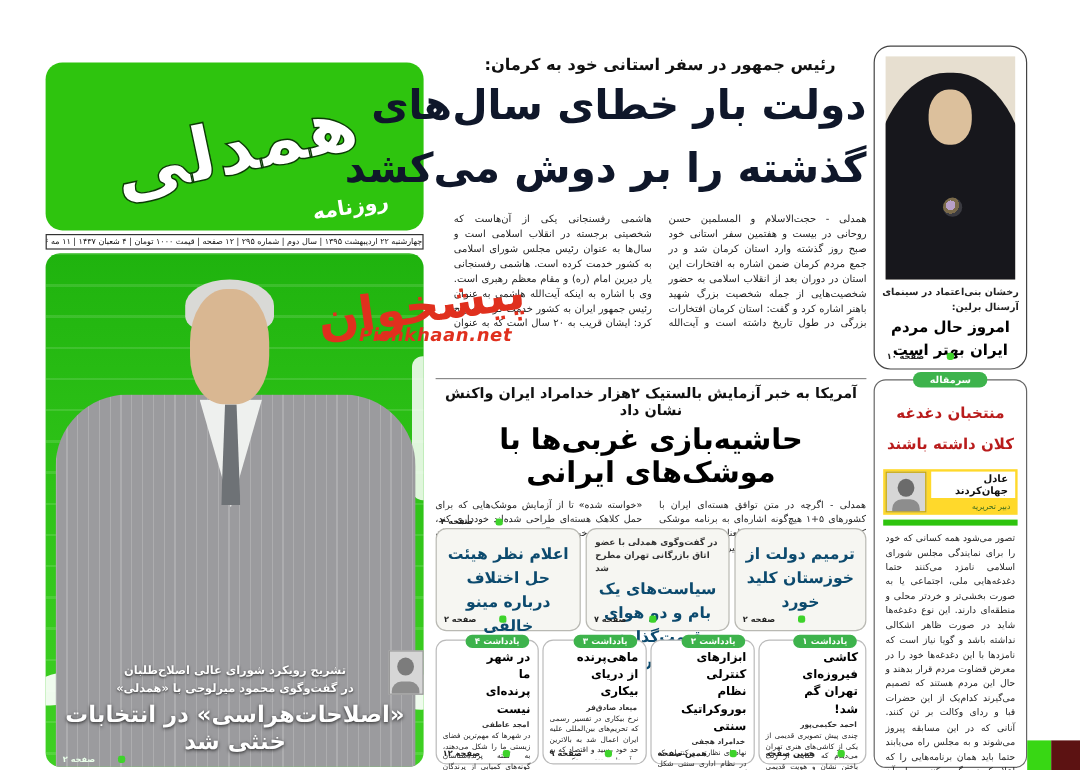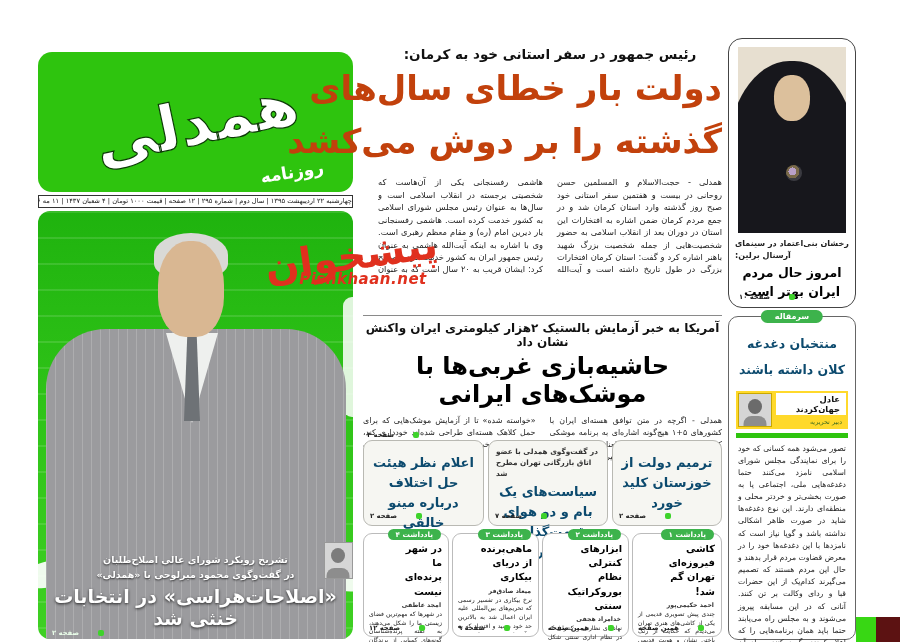--- a/index.html
+++ b/index.html
@@ -37,21 +37,21 @@
   .lead-marker{position:absolute;left:14px;bottom:2px;}
 
   
   .watermark{left:288px;top:234px;width:150px;text-align:center;z-index:30;color:#e0301e;pointer-events:none;}
   .wm-fa{font-size:40px;font-weight:bold;transform:rotate(-8deg);line-height:1;}
   .wm-en{font-size:15px;font-weight:bold;font-style:italic;margin-top:-4px;letter-spacing:.5px;direction:ltr;}
 
   
   .main-article{left:378px;top:46px;width:344px;}
   .ma-kicker{font-size:13.5px;font-weight:bold;text-align:center;color:#111;}
-  .ma-line{font-size:34px;font-weight:900;text-align:center;color:#c2410c;line-height:1.55;white-space:nowrap;}
+  .ma-line{font-size:34px;font-weight:900;text-align:center;color:#0f172a;line-height:1.55;white-space:nowrap;}
   .ma-body{margin-top:9px;column-count:2;column-gap:14px;font-size:8.3px;line-height:1.5;
            text-align:justify;height:110px;overflow:hidden;color:#222;}
 
   .hrule{left:363px;top:315px;width:359px;height:0;border-top:1px solid #8a8a8a;}
 
   
   .missile{left:363px;top:321px;width:359px;height:112px;}
   .mi-kicker{font-size:12px;font-weight:bold;text-align:center;color:#111;}
   .mi-headline{font-size:24px;font-weight:900;text-align:center;color:#000;margin-top:3px;}
   .mi-body{margin-top:7px;column-count:2;column-gap:14px;font-size:7.9px;line-height:1.5;
@@ -96,30 +96,30 @@
   .note-marker{position:absolute;left:5px;bottom:4px;}
 
   
   .profile-box{left:728px;top:38px;width:128px;height:270px;border:1.5px solid #444;border-radius:14px;
                background:#fff;box-sizing:border-box;}
   .profile-photo{margin:8px auto 0;width:108px;height:186px;background:#e7dfd0;position:relative;overflow:hidden;}
   .hijab{position:absolute;left:-12px;top:14px;width:132px;height:210px;background:#17171c;border-radius:48% 48% 0 0;}
   .p-face{position:absolute;left:36px;top:28px;width:36px;height:46px;background:#dcc09c;border-radius:46%;}
   .p-flower{position:absolute;left:48px;top:118px;width:16px;height:16px;border-radius:50%;
             background:radial-gradient(circle at 40% 40%,#b8a0c8 0 4px,#7a6a4a 4px 7px,#3a3a40 7px);}
-  .profile-kicker{font-size:8px;font-weight:bold;text-align:left;line-height:1.5;margin-top:5px;color:#222;padding:0 6px;}
+  .profile-kicker{font-size:8px;font-weight:bold;text-align:right;line-height:1.5;margin-top:5px;color:#222;padding:0 6px;}
   .profile-headline{font-size:12.5px;font-weight:bold;text-align:center;line-height:1.5;margin-top:2px;color:#000;}
   .profile-marker{position:absolute;left:10px;bottom:6px;}
 
   
   .editorial{left:728px;top:316px;width:128px;height:324px;border:1px solid #666;border-radius:10px;
              background:#fff;box-sizing:border-box;}
   .ed-pill{position:absolute;top:-7px;left:50%;transform:translateX(-50%);background:#3db34c;color:#fff;
            font-size:8px;font-weight:bold;padding:2px 14px;border-radius:9px;white-space:nowrap;}
-  .ed-title{font-size:12.5px;font-weight:bold;text-align:center;line-height:2.1;margin-top:14px;color:#0c4a6e;padding:0 8px;}
+  .ed-title{font-size:12.5px;font-weight:bold;text-align:center;line-height:2.1;margin-top:14px;color:#b91c1c;padding:0 8px;}
   .ed-author{margin:7px 7px 0;background:#ffd92b;height:38px;display:flex;direction:rtl;align-items:center;
              padding:2px;box-sizing:border-box;gap:4px;}
   .ed-photo{width:32px;height:32px;flex:0 0 auto;border:1px solid #caa800;}
   .ed-photo.headshot::before{background:#6b6b6b;} 
   .ed-name-wrap{flex:1;text-align:right;}
   .ed-name{background:#fff;display:inline-block;font-size:8.4px;font-weight:bold;padding:1px 6px;color:#111;}
   .ed-role{font-size:6.4px;color:#3d6b1f;margin-top:2px;padding-right:4px;}
   .ed-bar{margin:4px 7px 0;height:5px;background:#2ec40e;}
   .ed-body{padding:5px 9px 0;font-size:7.7px;line-height:1.58;text-align:justify;color:#222;
            height:212px;overflow:hidden;}
@@ -173,21 +173,21 @@
   <div class="abs main-article">
     <div class="ma-kicker">رئیس جمهور در سفر استانی خود به کرمان:</div>
     <div class="ma-line">دولت بار خطای سال‌های</div>
     <div class="ma-line">گذشته را بر دوش می‌کشد</div>
     <div class="ma-body">همدلی - حجت‌الاسلام و المسلمین حسن روحانی در بیست و هفتمین سفر استانی خود صبح روز گذشته وارد استان کرمان شد و در جمع مردم کرمان ضمن اشاره به افتخارات این استان در دوران بعد از انقلاب اسلامی به حضور شخصیت‌هایی از جمله شخصیت بزرگ شهید باهنر اشاره کرد و گفت: استان کرمان افتخارات بزرگی در طول تاریخ داشته است و آیت‌الله هاشمی رفسنجانی یکی از آن‌هاست که شخصیتی برجسته در انقلاب اسلامی است و سال‌ها به عنوان رئیس مجلس شورای اسلامی به کشور خدمت کرده است. هاشمی رفسنجانی یار دیرین امام (ره) و مقام معظم رهبری است. وی با اشاره به اینکه آیت‌الله هاشمی به عنوان رئیس جمهور ایران به کشور خدمت کرده تصریح کرد: ایشان قریب به ۲۰ سال است که به عنوان رئیس مجمع تشخیص مصلحت نظام فعالیت دارند. همچنین فرمانده دوران جنگ تحمیلی بودند و ایثار و فداکاری‌های بسیاری در دوران زندگی خود برای مردم کشور عزیزمان ایران و حتی جهان اسلام داشته‌اند و ..</div>
   </div>
 
   <div class="abs hrule"></div>
 
   <div class="abs missile">
-    <div class="mi-kicker">آمریکا به خبر آزمایش بالستیک ۲هزار کیلومتری ایران واکنش نشان داد</div>
+    <div class="mi-kicker">آمریکا به خبر آزمایش بالستیک ۲هزار خدامراد ایران واکنش نشان داد</div>
     <div class="mi-headline">حاشیه‌بازی غربی‌ها با موشک‌های ایرانی</div>
     <div class="mi-body">همدلی - اگرچه در متن توافق هسته‌ای ایران با کشورهای ۵+۱ هیچ‌گونه اشاره‌ای به برنامه موشکی کشورمان نشده است و در قطعنامه ۱۹۲۹ شورای امنیت در تأیید این سند در لحنی غیر الزام‌آور از ایران «خواسته شده» تا از آزمایش موشک‌هایی که برای حمل کلاهک هسته‌ای طراحی شده‌اند خودداری کند، اما هربار که خبری از آزمایش موشکی جدید ایران منتشر می‌شود شاهد موجی از واکنش‌های منفی از سوی آمریکا و برخی کشورهای غربی هستیم که در...</div>
     <div class="marker mi-marker">
       <span class="sq"></span>
       <span class="txt">صفحه ۴</span>
     </div>
   </div>
 
   <div class="teaser t-right">
     <div class="t-head">ترمیم دولت از خوزستان کلید خورد</div>

